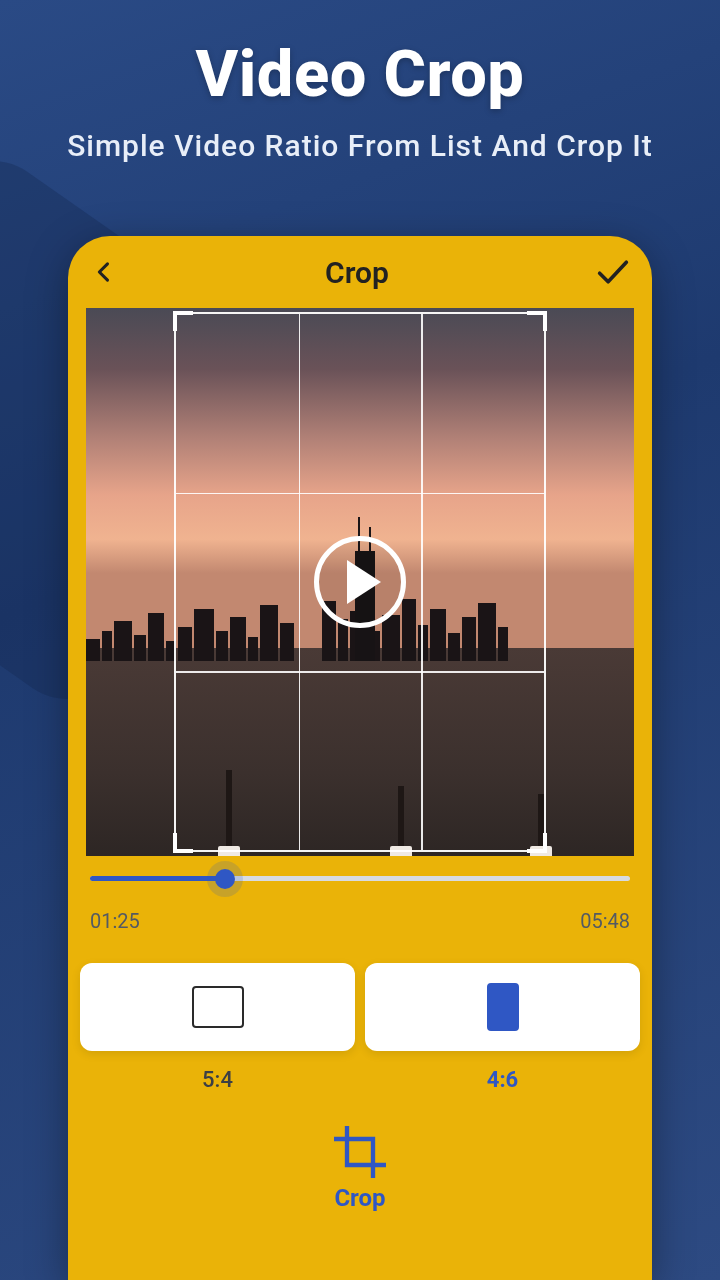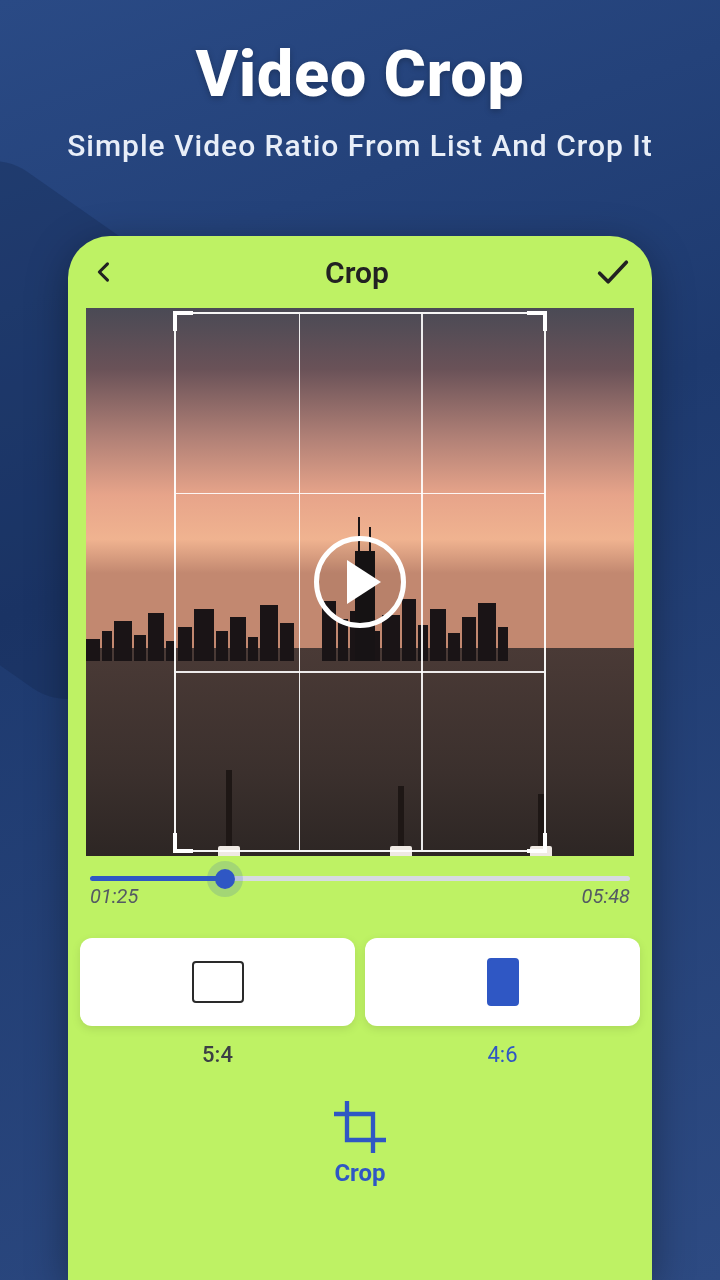--- a/index.html
+++ b/index.html
@@ -37,21 +37,21 @@
     letter-spacing: 1px;
     line-height: 1.35;
     position: relative; z-index: 1;
   }
   .phone {
     position: absolute;
     left: 68px;
     top: 236px;
     width: 584px;
     height: 1044px;
-    background: #bef264;
+    background: #eab308;
     border-radius: 42px 42px 0 0;
     box-shadow: 0 10px 40px rgba(0,0,0,0.35);
     z-index: 2;
     overflow: hidden;
   }
   
   .topbar {
     height: 72px;
     display: flex;
     align-items: center;
@@ -155,21 +155,21 @@
     background: #2f57c4; border-radius: 3px;
   }
   .thumb {
     position:absolute; top:50%; left:25%;
     width:20px; height:20px; margin:-10px 0 0 -10px;
     background:#2f57c4; border-radius:50%;
     box-shadow: 0 0 0 8px rgba(47,87,196,0.18);
   }
   .times {
     display:flex; justify-content:space-between;
-    font-size:20px; color:#545a63; margin-top:3px;font-style:italic;
+    font-size:20px; color:#545a63; margin-top:28px;
   }
 
   
   .ratios {
     margin: 30px 12px 0;
     display:flex; justify-content:space-between;
     gap: 10px;
   }
   .ratio {
     flex:1;
@@ -189,21 +189,21 @@
   .ratio.selected .chip .box {
     background: #2f57c4;
     border-color: #2f57c4;
   }
   .r-label {
     margin-top: 16px;
     font-size: 22px;
     color: #3c3f45;
     font-weight: 500;
   }
-  .ratio.selected .r-label { color:#2f57c4; font-weight:400; }
+  .ratio.selected .r-label { color:#2f57c4; font-weight:700; }
 
   .r-4-3 .box { width:56px; height:42px; }
   .r-5-4 .box { width:52px; height:42px; }
   .r-1-1 .box { width:44px; height:44px; }
   .r-4-6 .box { width:32px; height:48px; }
   .r-16-9 .box { width:62px; height:35px; }
 
   
   .tool {
     margin-top: 34px;

